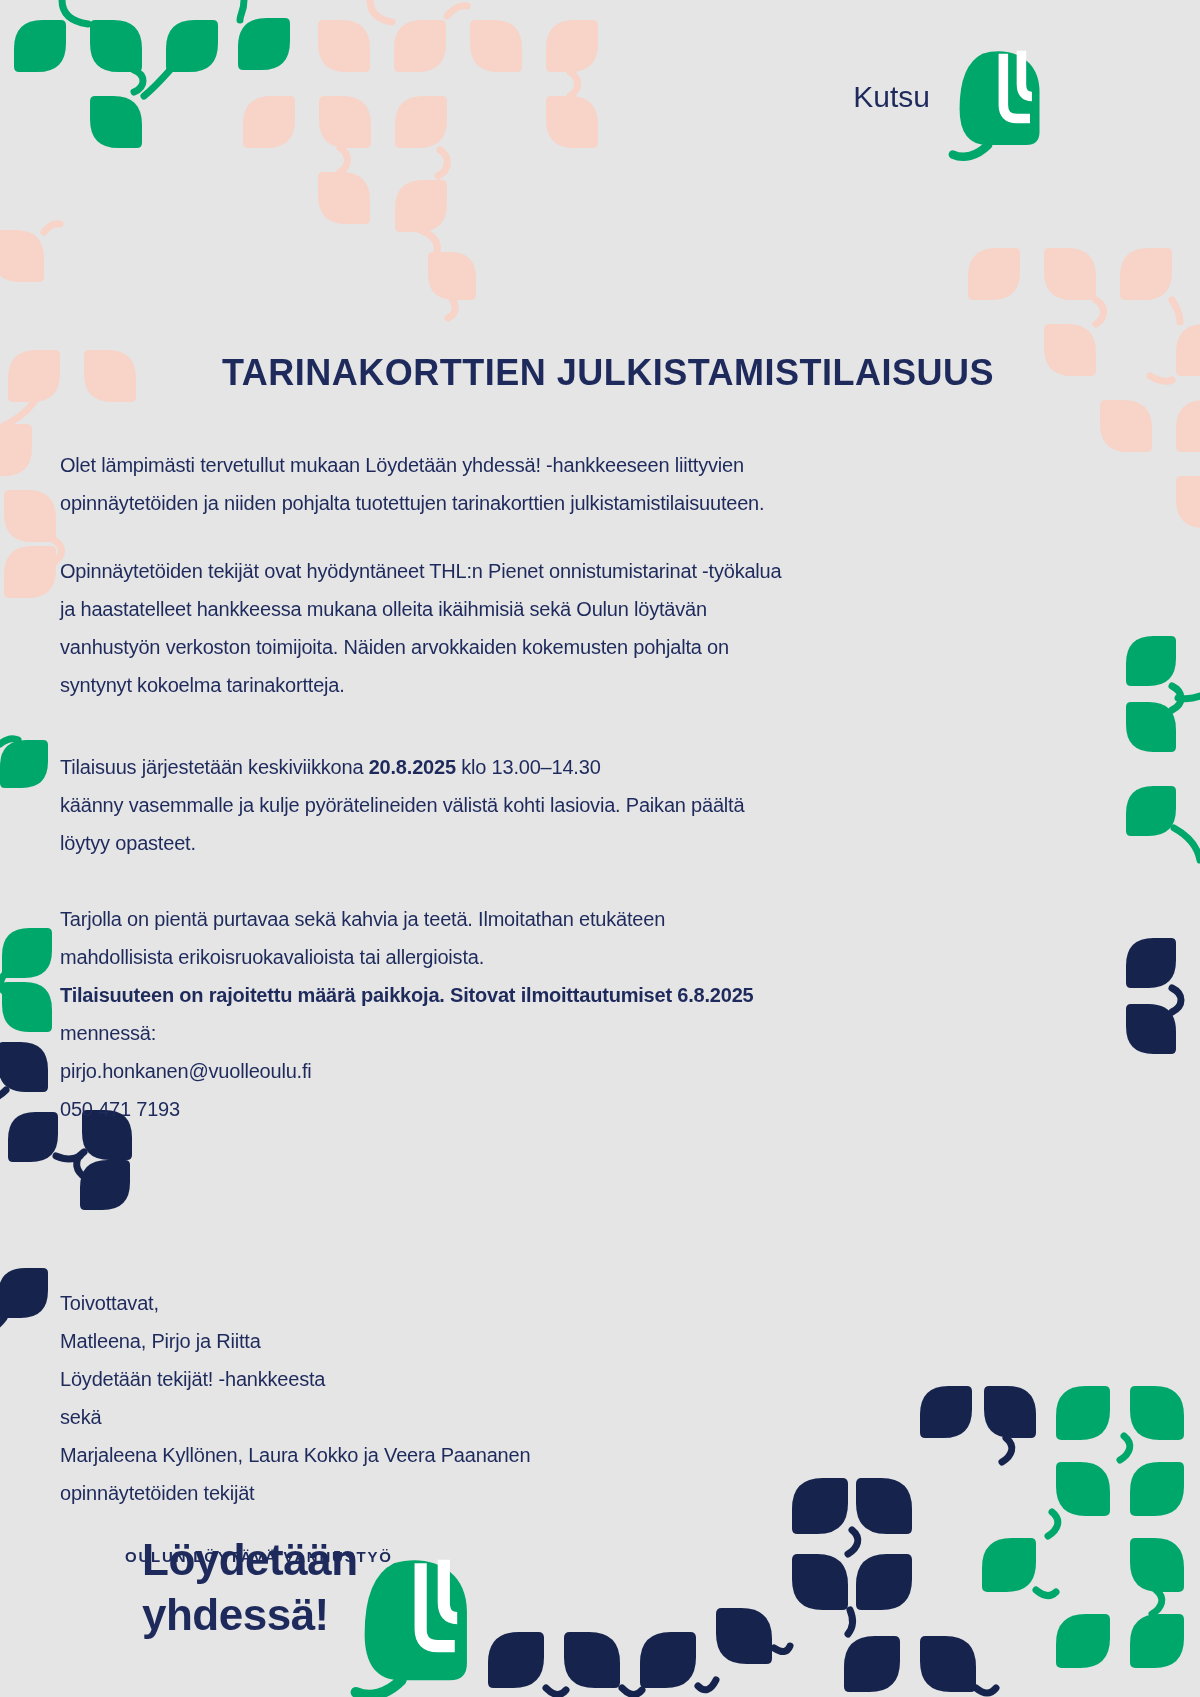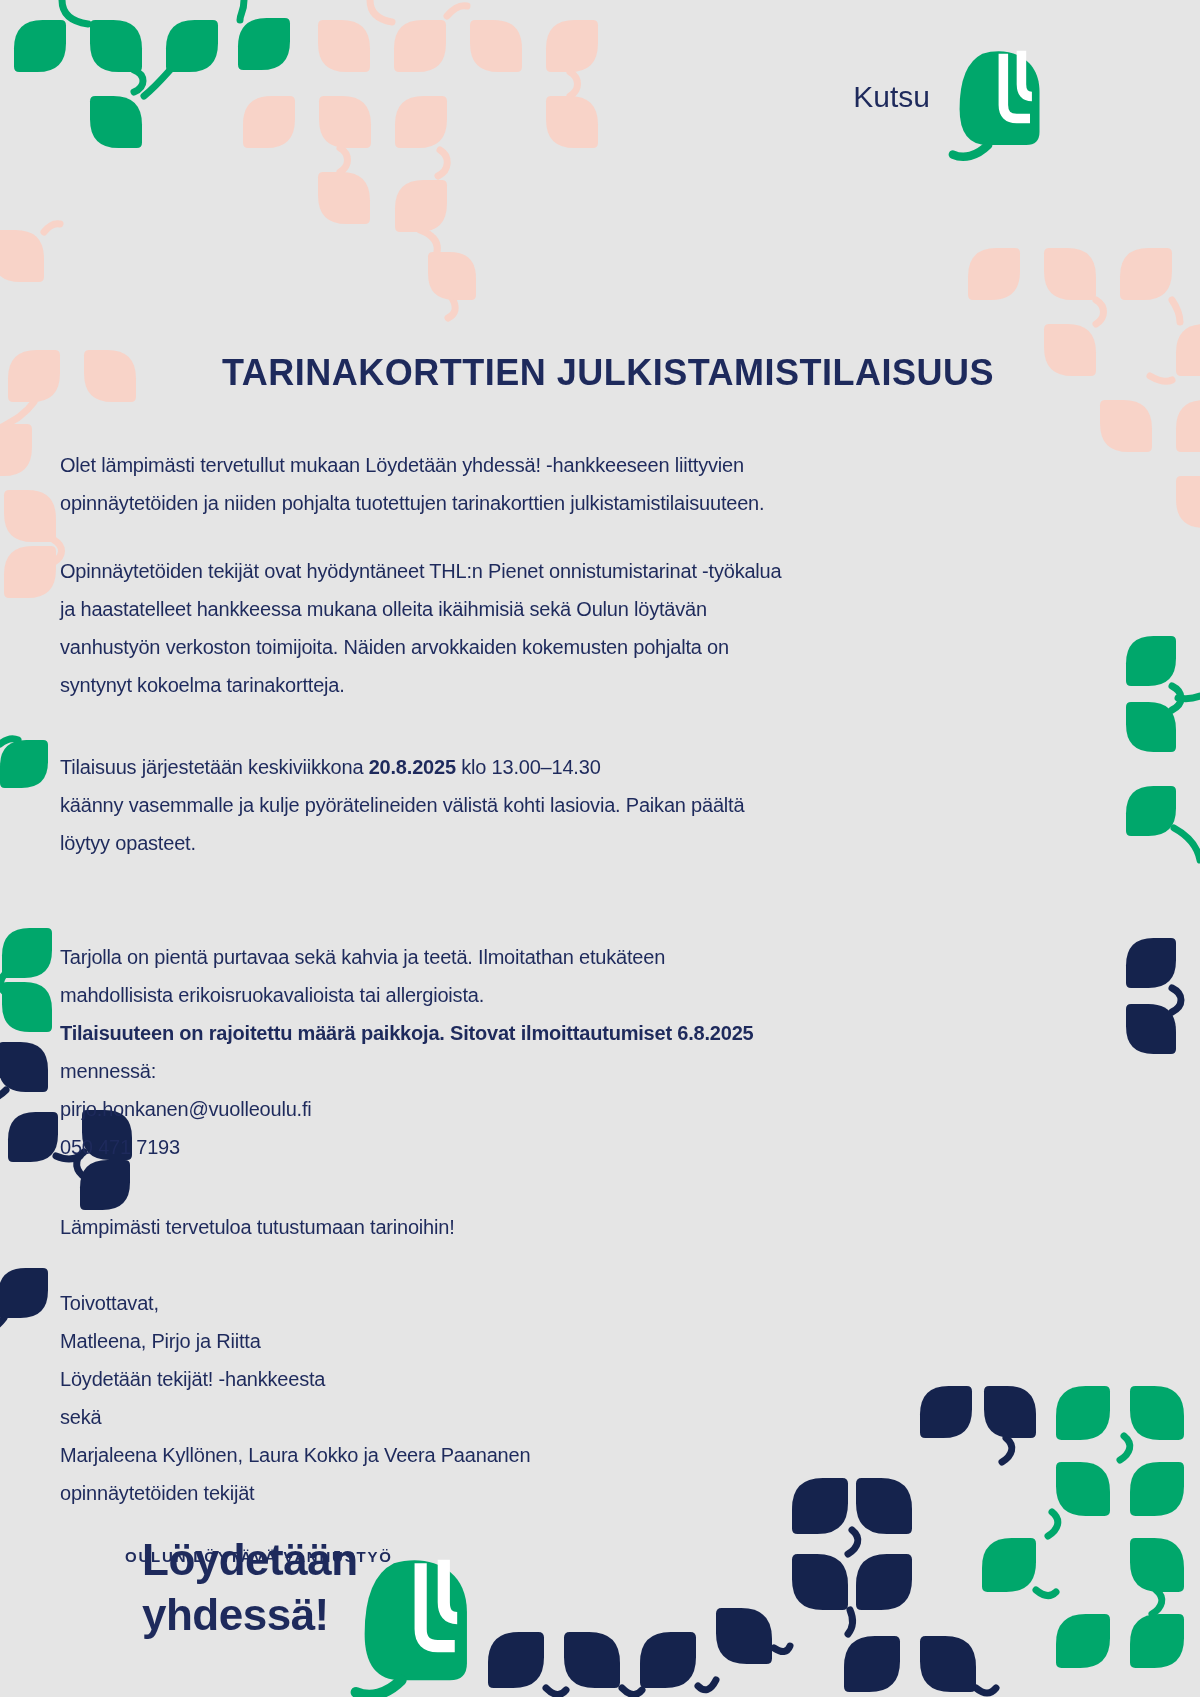--- a/index.html
+++ b/index.html
@@ -7,21 +7,21 @@
     position:relative;width:1200px;height:1697px;overflow:hidden;background:#e5e5e5;
     font-family:"Liberation Sans",sans-serif;color:var(--c-text,#1e2a5c);
   }
   .deco{position:absolute;left:0;top:0;width:1200px;height:1697px;pointer-events:none;}
   .kutsu{position:absolute;top:80px;left:0;width:930px;text-align:right;font-size:30px;}
   .toplogo{position:absolute;left:948px;top:48px;width:105px;height:118px;}
   .title{position:absolute;left:60px;top:344px;width:1080px;margin:8px;text-align:center;
          font-size:36px;font-weight:700;letter-spacing:.5px;}
   .para{position:absolute;left:60px;width:1080px;
         font-size:20px;line-height:38px;letter-spacing:-.2px;}
-  .p1{top:446px;} .p2{top:552px;} .p3{top:748px;} .p4{top:938px;}
+  .p1{top:446px;} .p2{top:552px;} .p3{top:748px;} .p4{top:900px;}
   .p5{top:1208px;} .p6{top:1284px;}
   .bold{font-weight:700;}
   .tagline{position:absolute;left:125px;top:1548px;font-size:15px;font-weight:700;
            letter-spacing:1.8px;}
   .brand{position:absolute;left:110px;top:1532px;font-size:44px;line-height:55px;
          font-weight:700;letter-spacing:-.5px;margin-left:32px;}
   .footlogo{position:absolute;left:350px;top:1556px;width:134px;height:151px;}
 </style>
 </head>
 <body>
@@ -172,21 +172,20 @@
 
   <div class="para p4">
     <div>Tarjolla on pientä purtavaa sekä kahvia ja teetä. Ilmoitathan etukäteen</div>
     <div>mahdollisista erikoisruokavalioista tai allergioista.</div>
     <div class="bold">Tilaisuuteen on rajoitettu määrä paikkoja. Sitovat ilmoittautumiset 6.8.2025</div>
     <div>mennessä:</div>
     <div>pirjo.honkanen@vuolleoulu.fi</div>
     <div>050 471 7193</div>
   </div>
 
-  <div class="para p5">Lämpimästi tervetuloa tutustumaan tarinoihin!</div>
 
   <div class="para p6">
     <div>Toivottavat,</div>
     <div>Matleena, Pirjo ja Riitta</div>
     <div>Löydetään tekijät! -hankkeesta</div>
     <div>sekä</div>
     <div>Marjaleena Kyllönen, Laura Kokko ja Veera Paananen</div>
     <div>opinnäytetöiden tekijät</div>
   </div>
 

